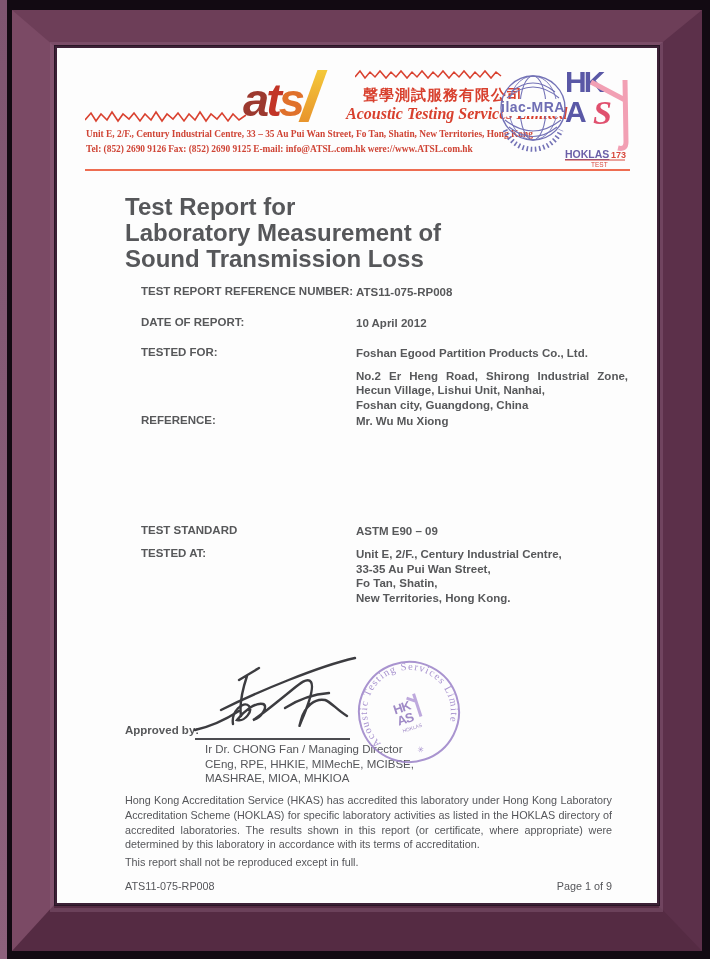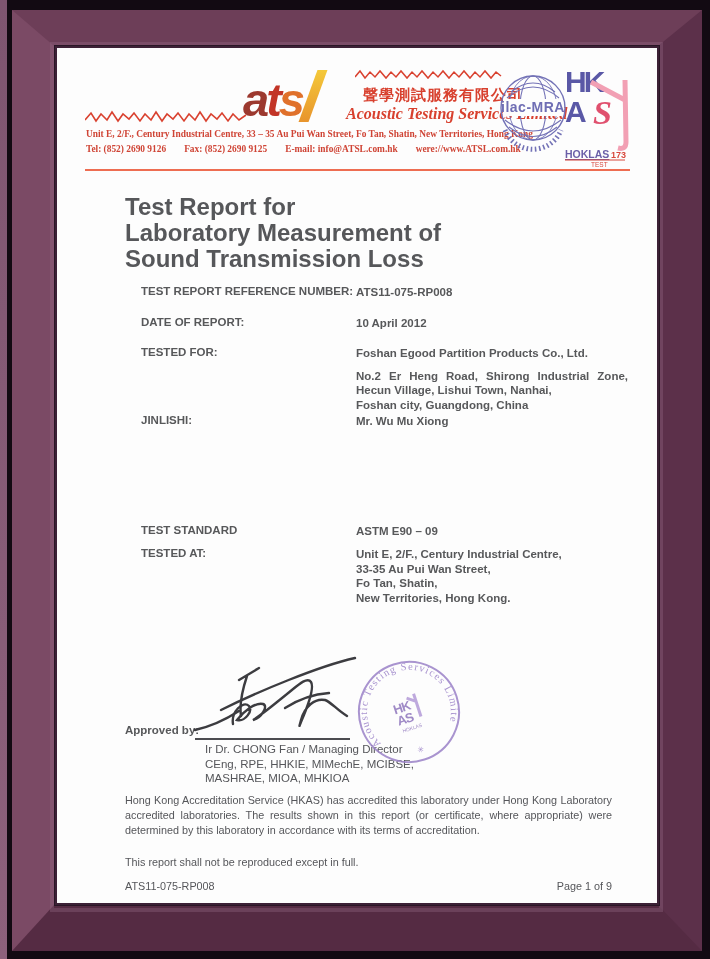--- a/index.html
+++ b/index.html
@@ -23,21 +23,21 @@
         font-style:italic;font-weight:bold;font-size:47px;line-height:44px;letter-spacing:-3px;}
   .atsl .a{color:#9c392f;} .atsl .t{color:#c23527;} .atsl .s{color:#e0712b;}
   .atsl .slash{display:inline-block;width:10px;height:52px;margin:0 0 0 6px;
         background:linear-gradient(180deg,#f4c93a,#e8942c);transform:skewX(-20deg);}
   .cname{position:absolute;left:306px;top:38px;font-size:15px;font-weight:bold;color:#d8402e;
         letter-spacing:1px;font-family:"DejaVu Sans","Liberation Sans",sans-serif;white-space:nowrap;}
   .ename{position:absolute;left:289px;top:57px;font-size:16px;font-weight:bold;font-style:italic;
         color:#d8402e;font-family:"Liberation Serif",serif;white-space:nowrap;}
   .addr1{position:absolute;left:29px;top:81px;font-size:9.4px;font-weight:bold;color:#cf4435;
         font-family:"Liberation Serif",serif;white-space:nowrap;}
-  .contacts{position:absolute;left:29px;top:96px;display:flex;gap:18px;font-size:9.4px;
+  .contacts{position:absolute;left:29px;top:96px;display:flex;gap:2px;font-size:9.4px;
         font-weight:bold;color:#cf4435;font-family:"Liberation Serif",serif;white-space:nowrap;}
   .rule{position:absolute;left:28px;top:121px;width:545px;height:2px;background:#ee6d52;}
 
   
   .title{position:absolute;left:68px;top:146px;font-size:24px;font-weight:bold;
         line-height:26px;color:#56575a;}
   .row{position:absolute;left:84px;width:487px;display:flex;}
   .row .lbl{width:215px;font-size:11.5px;font-weight:bold;flex:none;}
   .row .val{width:272px;font-size:11.5px;font-weight:bold;line-height:14.5px;}
   .bl{min-height:14.5px;}
@@ -137,28 +137,28 @@
       <div class="val">10 April 2012</div>
     </div>
 
     <div class="row" style="top:298px">
       <div class="lbl">TESTED FOR:</div>
       <div class="val">
         <div>Foshan Egood Partition Products Co., Ltd.</div>
         <div style="height:8px"></div>
         <div>
             <div class="bl stretch">No.2 Er Heng Road, Shirong Industrial Zone,</div>
-            <div class="bl">Hecun Village, Lishui Town, Nanhai,</div>
+            <div class="bl">Hecun Village, Lishui Unit, Nanhai,</div>
             <div class="bl">Foshan city, Guangdong, China</div>
           </div>
       </div>
     </div>
 
     <div class="row" style="top:366px">
-      <div class="lbl">JINLISHI:</div>
+      <div class="lbl">REFERENCE:</div>
       <div class="val">Mr. Wu Mu Xiong</div>
     </div>
 
 
     <div class="row" style="top:476px">
       <div class="lbl">TEST STANDARD</div>
       <div class="val">ASTM E90 – 09</div>
     </div>
 
     <div class="row" style="top:499px">
@@ -203,20 +203,21 @@
           <text x="42" y="66" font-family="Liberation Sans, sans-serif" font-size="13" font-weight="bold" fill="#8f76bd" letter-spacing="-1">AS</text>
           <path d="M58,42 L66,48 M66,40 L66,64" fill="none" stroke="#b49bd8" stroke-width="3"></path>
           <text x="44" y="74" font-family="Liberation Sans, sans-serif" font-size="5" fill="#8f76bd">HOKLAS</text>
         </g>
         <text x="52" y="98" font-size="8" fill="#9b82c8">✳</text>
       </g>
     </svg>
 
     <div class="foot-para">
         <div class="bl stretch">Hong Kong Accreditation Service (HKAS) has accredited this laboratory under Hong Kong Laboratory</div>
+        <div class="bl stretch">Accreditation Scheme (HOKLAS) for specific laboratory activities as listed in the HOKLAS directory of</div>
         <div class="bl stretch">accredited laboratories. The results shown in this report (or certificate, where appropriate) were</div>
         <div class="bl">determined by this laboratory in accordance with its terms of accreditation.</div>
       </div>
     <div class="foot-note">This report shall not be reproduced except in full.</div>
     <div class="foot-row">
       <span>ATS11-075-RP008</span>
       <span>Page 1 of 9</span>
     </div>
 
   </div>

